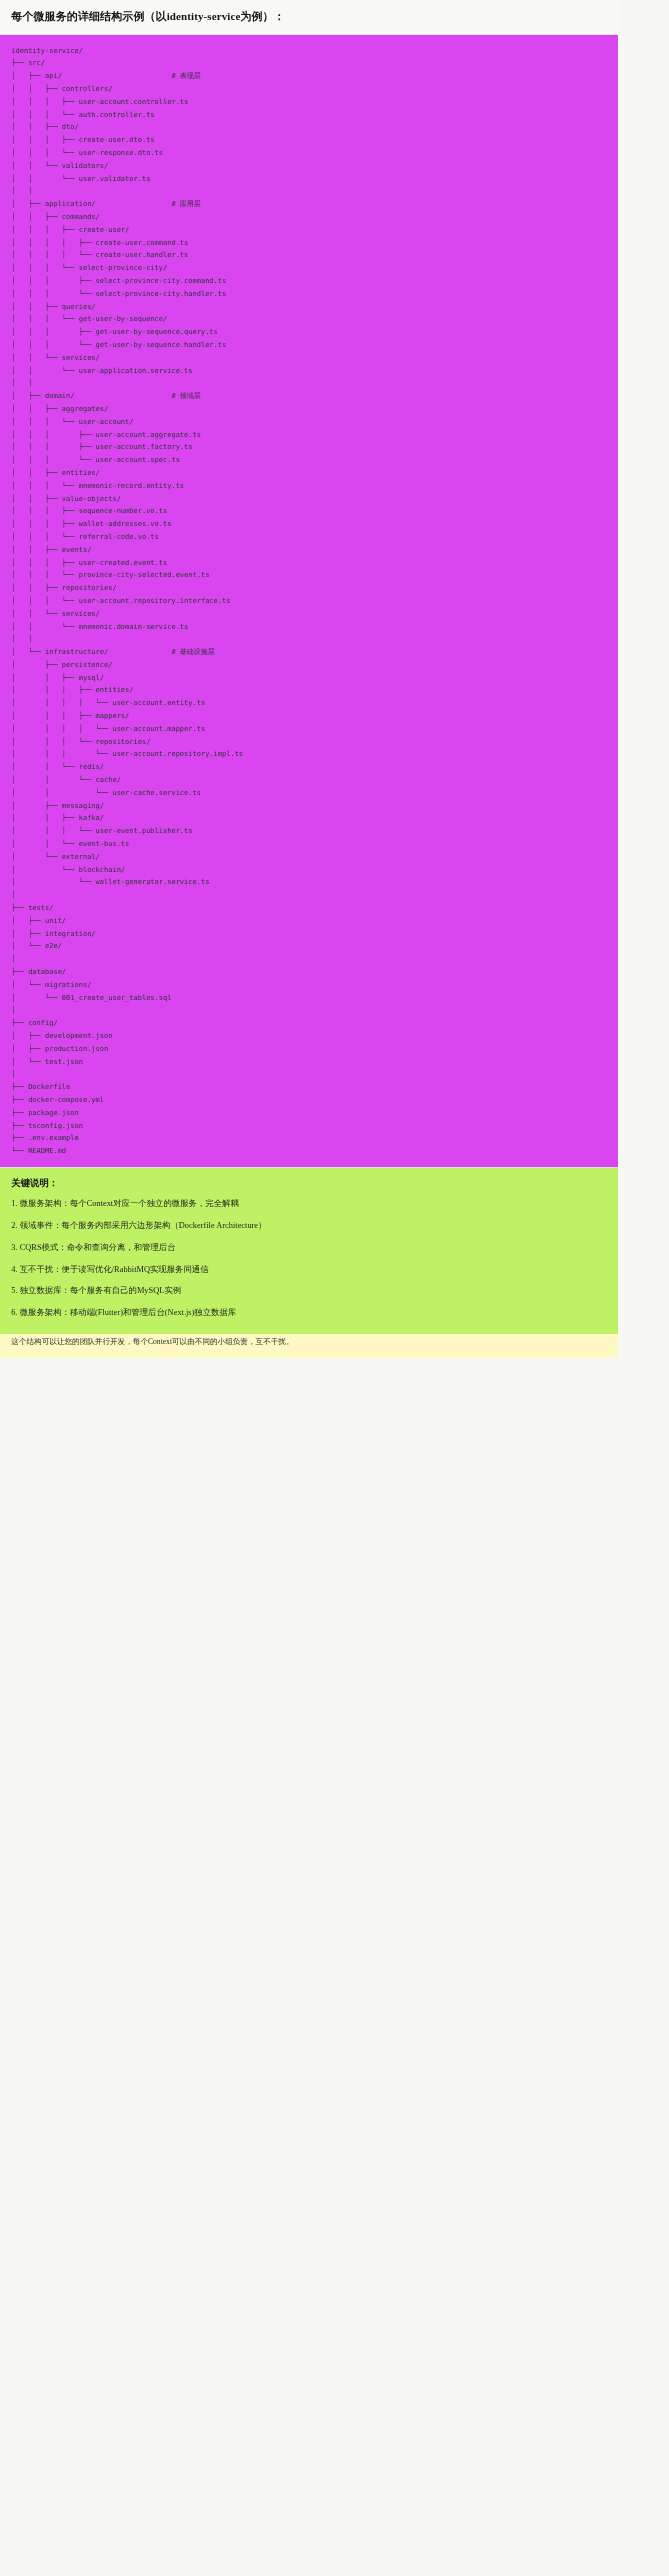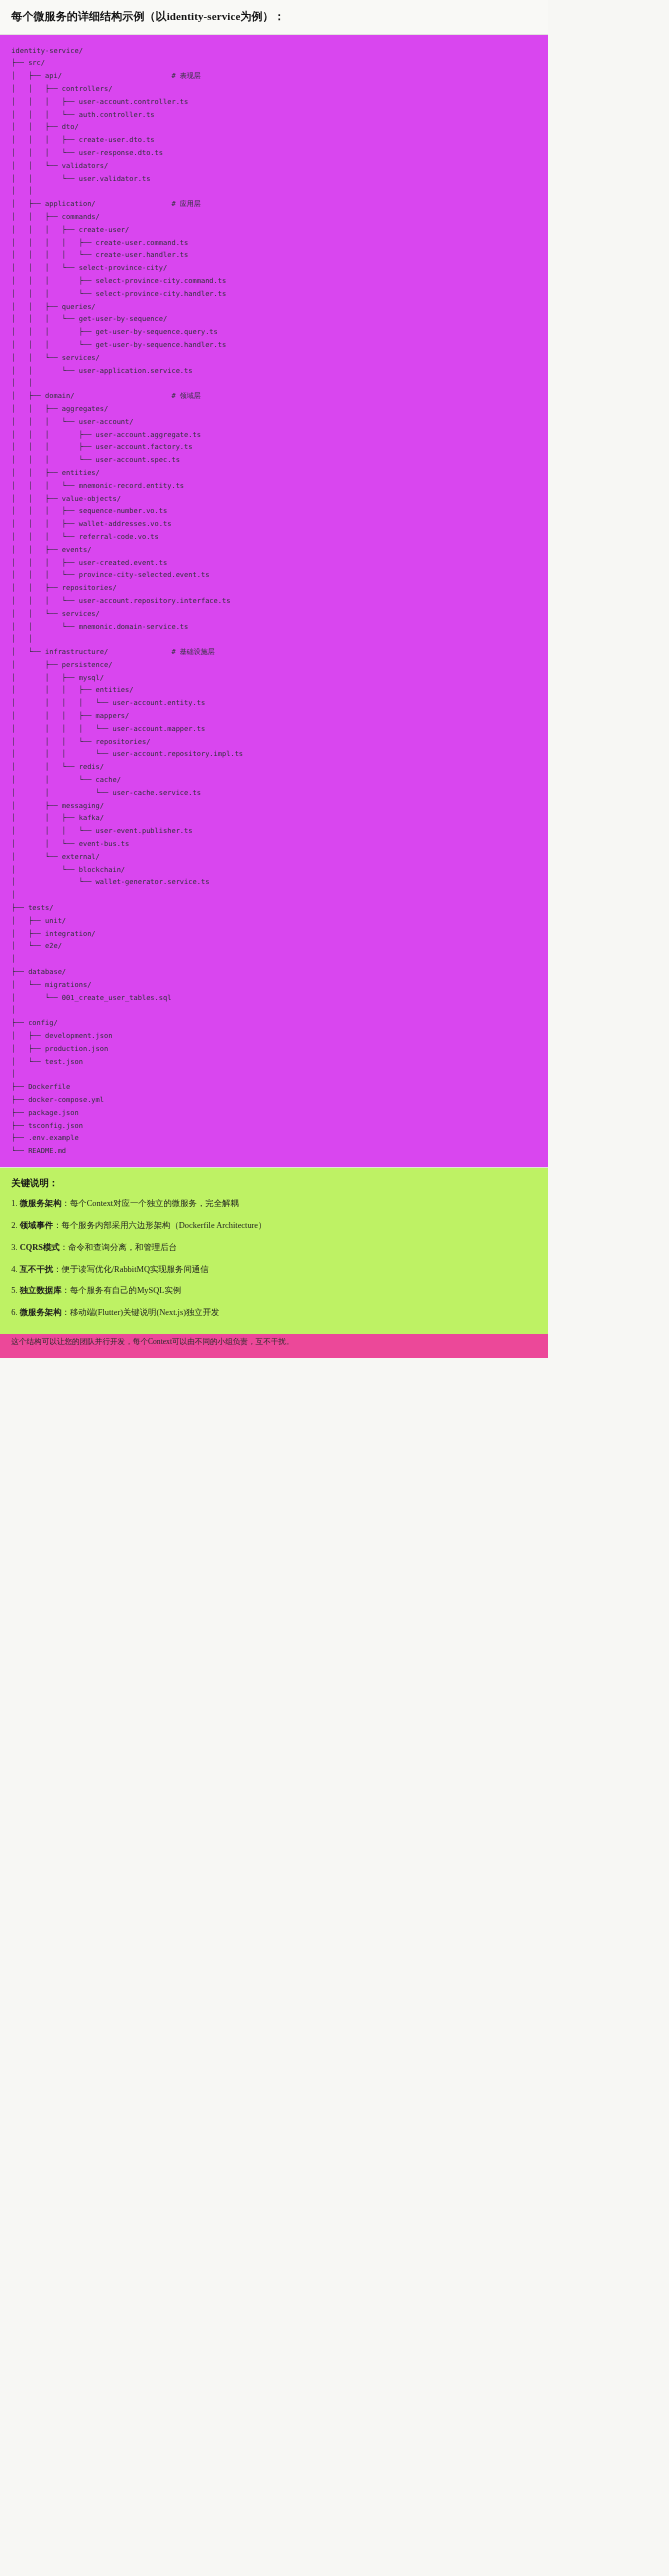--- a/index.html
+++ b/index.html
@@ -7,21 +7,21 @@
     padding: 0;
     background: #f7f7f4;
   }
   body {
     width: 669px;
     font-family: "Liberation Sans", sans-serif;
     color: #1a1a1a;
     -webkit-font-smoothing: antialiased;
   }
   .page {
-    width: 548px;
+    width: 618px;
     box-sizing: border-box;
     background: #f7f7f4;
   }
   
   .doc-header {
     padding: 8.8px 11.3px 10px 11.3px;
     border-bottom: 0.6px solid #e2e2dd;
     background: #f9f9f6;
   }
   .doc-header h1 {
@@ -72,29 +72,29 @@
     font-size: 8.4px;
     line-height: 1.55;
     margin: 0 0 8.8px 0;
     color: #1d1d1d;
     font-family: "Liberation Serif", "DejaVu Serif", serif;
   }
   ol.note-list li::before {
     content: counter(noteidx) ". ";
   }
   ol.note-list li .nterm {
-    font-weight: bold;
+    font-weight: normal;
   }
   .closing {
     padding: 1.3px 11.3px 10px 11.3px;
     font-size: 7.6px;
     line-height: 1.6;
     color: #2a2a2a;
     font-family: "Liberation Serif", "DejaVu Serif", serif;
-    background: #ec4899;
+    background: #fef9c3;
   }
 </style>
 </head>
 <body>
 
 <div class="page">
 
   <div class="doc-header">
     <h1>每个微服务的详细结构示例（以identity-service为例）：</h1>
   </div>
@@ -190,20 +190,20 @@
   </div>
 
   <div class="notes">
     <h2>关键说明：</h2>
     <ol class="note-list" id="note-list">
         <li><span class="nterm">微服务架构</span><span>：</span><span>每个Context对应一个独立的微服务，完全解耦</span></li>
         <li><span class="nterm">领域事件</span><span>：</span><span>每个服务内部采用六边形架构（Dockerfile Architecture）</span></li>
         <li><span class="nterm">CQRS模式</span><span>：</span><span>命令和查询分离，和管理后台</span></li>
         <li><span class="nterm">互不干扰</span><span>：</span><span>便于读写优化/RabbitMQ实现服务间通信</span></li>
         <li><span class="nterm">独立数据库</span><span>：</span><span>每个服务有自己的MySQL实例</span></li>
-        <li><span class="nterm">微服务架构</span><span>：</span><span>移动端(Flutter)关键说明(Next.js)独立开发</span></li>
+        <li><span class="nterm">微服务架构</span><span>：</span><span>移动端(Flutter)和管理后台(Next.js)独立数据库</span></li>
       </ol>
   </div>
 
   <div class="closing">这个结构可以让您的团队并行开发，每个Context可以由不同的小组负责，互不干扰。</div>
 
 </div>
 
 
 </body></html>

